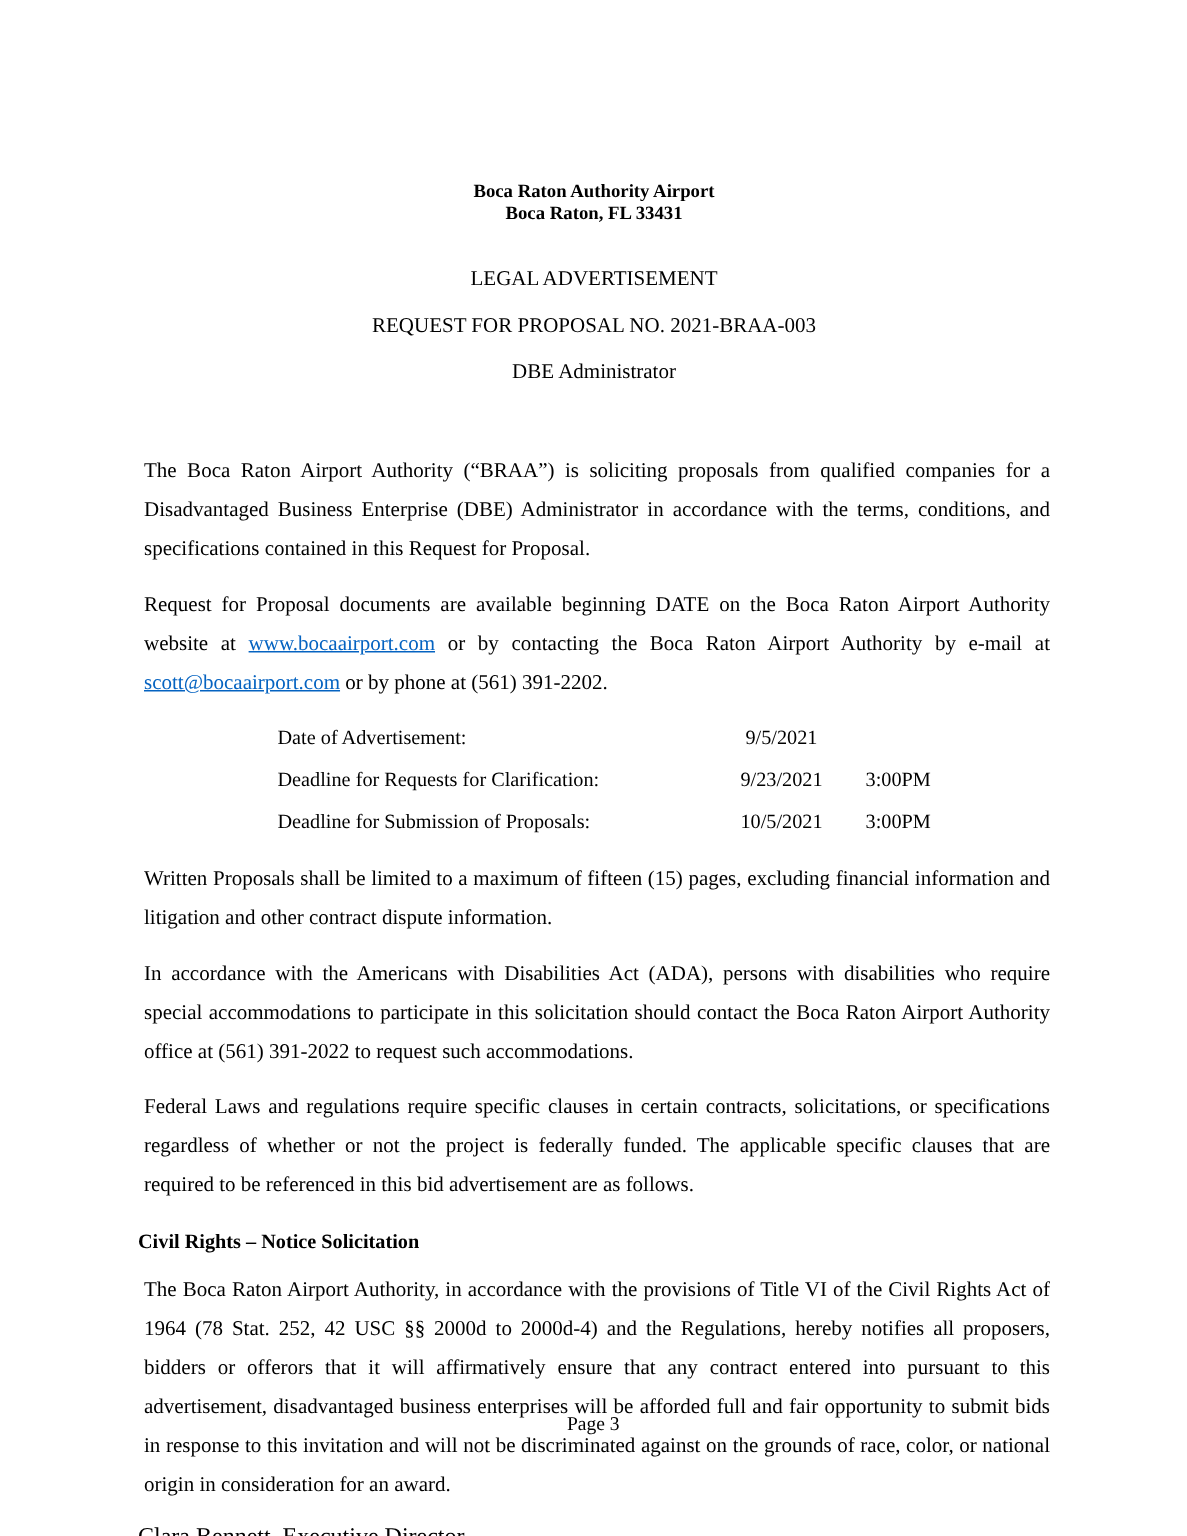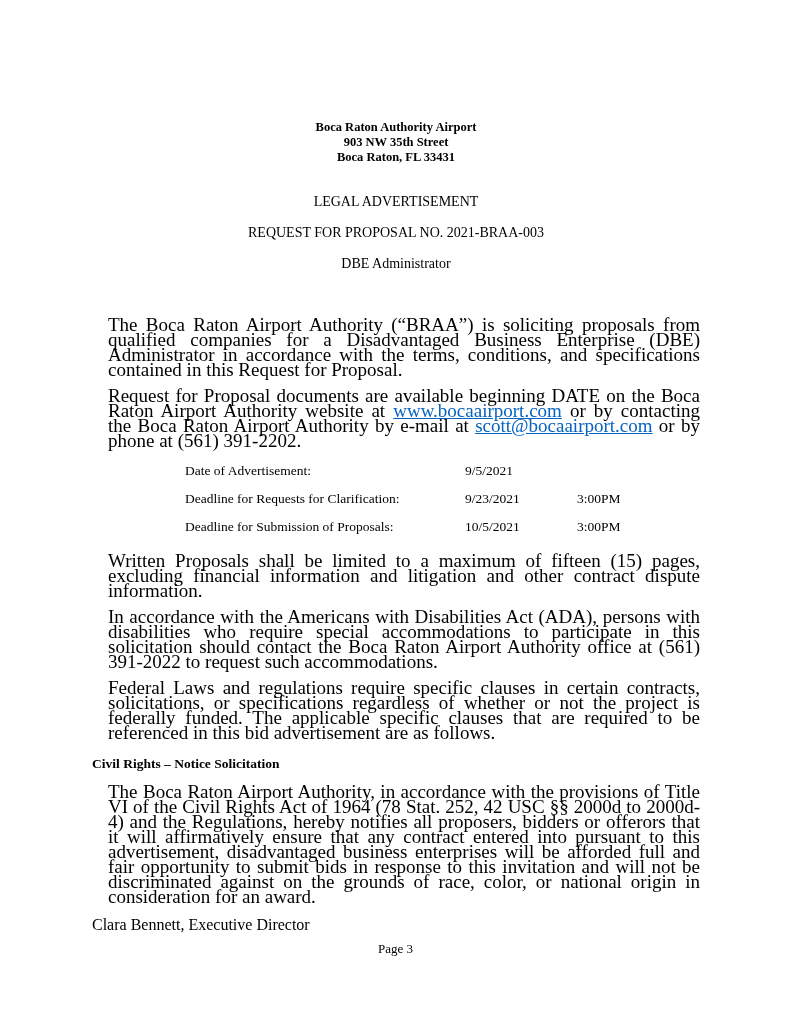--- a/index.html
+++ b/index.html
@@ -31,37 +31,37 @@
   }
   .title-line {
     text-align: center;
     font-size: 14px;
     line-height: 16px;
   }
   .title-legal   { margin-top: 29px; }
   .title-rfp     { margin-top: 15px; }
   .title-pos     { margin-top: 15px; }
   .para {
-    font-size: 19px;
-    line-height: 15px;
+    font-size: 14px;
+    line-height: 26px;
     text-align: justify;
-    margin: 0 0 11px 16px;
+    margin: 0 0 11px 4px;
   }
   .para-first { margin-top: 45px; }
   .schedule {
     margin: 13px 0 17px 0;
   }
   .schedule-row {
     display: flex;
     font-size: 13.5px;
     line-height: 19px;
     margin-bottom: 9px;
   }
   .schedule-label { width: 280px; padding-left: 93px; box-sizing: content-box; }
-  .schedule-date  { width: 112px; }
+  .schedule-date  { width: 112px; text-align: center; }
   .schedule-time  { width: 80px; }
   .section-heading {
     font-weight: bold;
     font-size: 13.5px;
     line-height: 19px;
     margin: 14px 0 11px 0;
   }
   .link {
     color: #0563c1;
     text-decoration: underline;
@@ -88,21 +88,20 @@
   }
 </style>
 </head>
 <body>
 
 <div class="page">
   <div class="content">
 
     <div class="doc-header">
       <div>Boca Raton Authority Airport</div>
-      <div>903 NW 35th Street</div>
       <div>Boca Raton, FL 33431</div>
     </div>
 
     <div class="title-line title-legal">LEGAL ADVERTISEMENT</div>
     <div class="title-line title-rfp">REQUEST FOR PROPOSAL NO. 2021-BRAA-003</div>
     <div class="title-line title-pos">DBE Administrator</div>
 
     <p class="para para-first">The Boca Raton Airport Authority (“BRAA”) is soliciting proposals from qualified companies for a Disadvantaged Business Enterprise (DBE) Administrator in accordance with the terms, conditions, and specifications contained in this Request for Proposal.</p>
 
     <p class="para"><span>Request for Proposal documents are available beginning DATE on the Boca Raton Airport Authority website at </span><span class="link">www.bocaairport.com</span><span> or by contacting the Boca Raton Airport Authority by e-mail at </span><span class="link">scott@bocaairport.com</span><span> or by phone at (561) 391-2202.</span></p>

